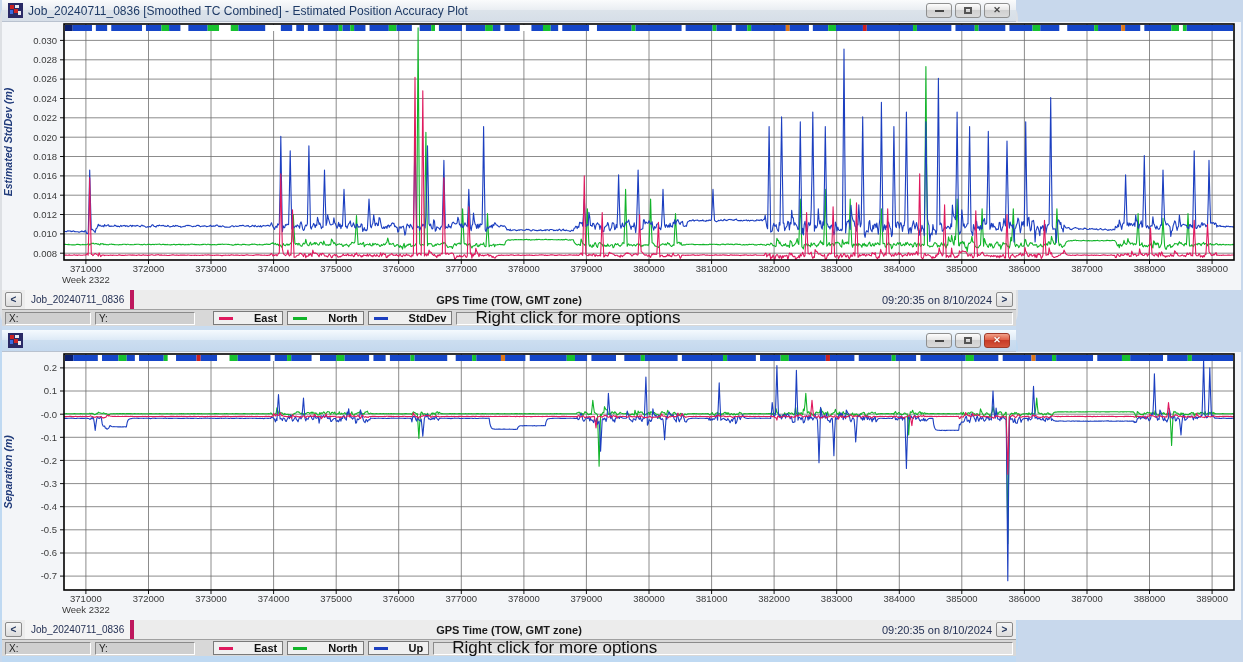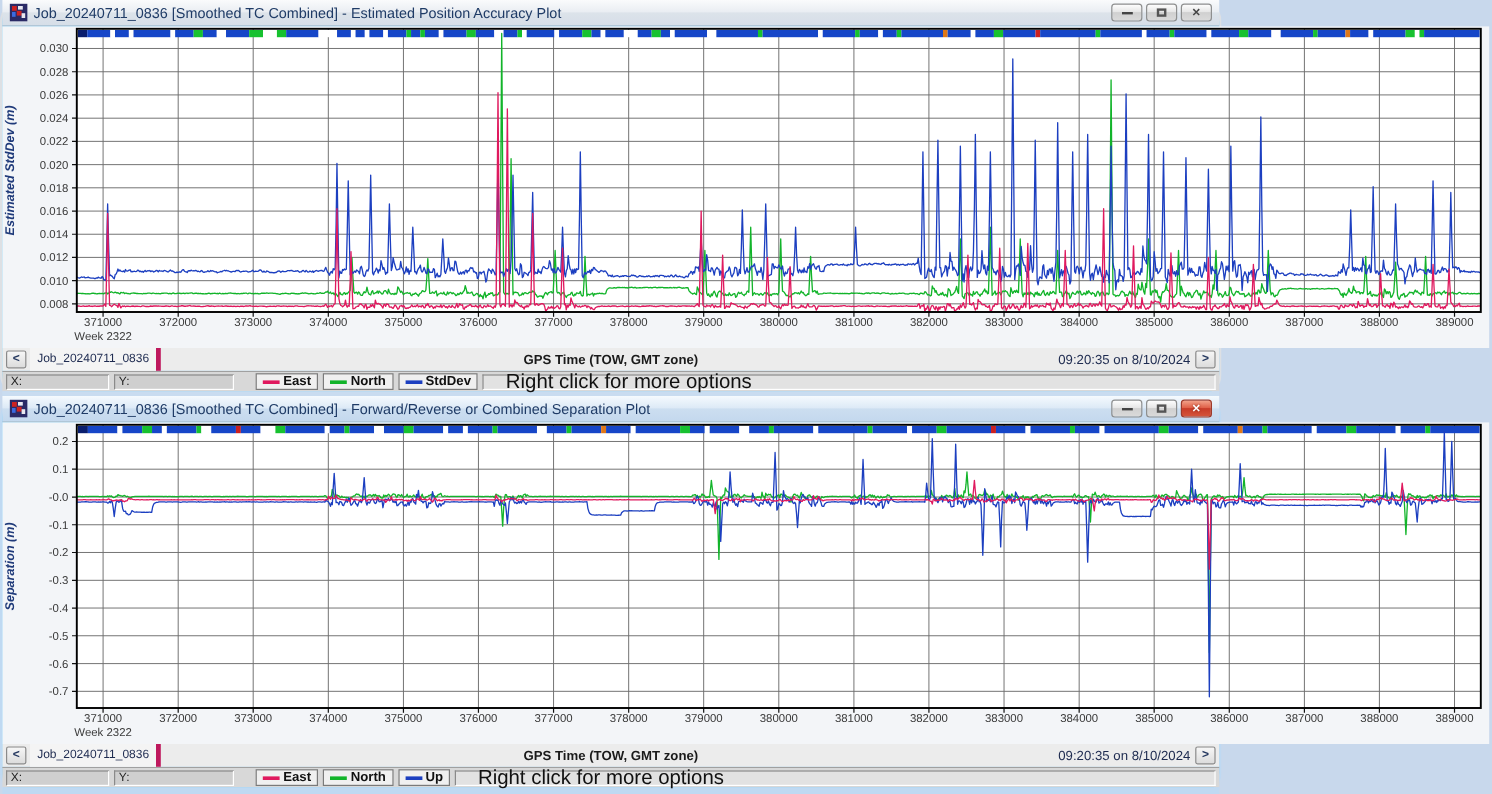--- a/index.html
+++ b/index.html
@@ -1,18 +1,18 @@
 <!DOCTYPE html>
 <html><head>
 <meta charset="utf-8">
 <style>
   * { margin:0; padding:0; box-sizing:border-box; }
   html,body { width:1243px; height:662px; overflow:hidden; background:#c8d8ec;
               font-family:"Liberation Sans", sans-serif; }
-  .window { width:1018px; position:relative; background:#7dd3fc;border-radius:18px; }
+  .window { width:1018px; position:relative; background:#22c55e;border-radius:18px; }
   #win0 { height:330px; border-left:2px solid #dde0e4; border-right:2px solid #dde0e4; }
   #win1 { height:332px; border-left:2px solid #bfd9f2; border-right:2px solid #bfd9f2; }
   .titlebar { height:22px; display:flex; align-items:center; padding:0 4px;
               border-bottom:1px solid #b9c2cf; }
   #win0 .titlebar { background:linear-gradient(#fafbfc,#e9edf2 49%,#dce3ea 50%,#d6dee8); }
   #win1 .titlebar { background:linear-gradient(#f5fafe,#dce9f6 49%,#ccdef0 50%,#c4d8ee); }
   .title-icon { width:15px; height:15px; margin:0 5px 0 2px; flex:0 0 auto; }
   .title-text { font-size:12px; color:#1f3b66; white-space:nowrap; overflow:hidden; }
   .title-btns { margin-left:auto; display:flex; gap:3px; padding-right:2px; }
   .tbtn { width:26px; height:15px; border:1px solid #8e8f8f; border-radius:3px;
@@ -35,21 +35,21 @@
   .gpslabel { position:absolute; left:0; right:0; text-align:center; font-size:11px;
               font-weight:bold; color:#1a1a1a; pointer-events:none; }
   .timestamp { font-size:11px; color:#1e2b50; margin-left:auto; padding-right:4px; white-space:nowrap; }
   .timestamp + .navbtn { margin-left:0; }
   .statusbar { height:17px; background:#d8d8d8; border-top:1px solid #a0a0a0;
                display:flex; align-items:center; gap:4px; padding:0 3px; }
   .sfield { height:13px; background:#cfcfcf; border:1px solid; border-color:#8a8a8a #fff #fff #8a8a8a;
             font-size:10px; color:#222; padding:0 3px; display:flex; align-items:center; }
   .sfield.xf { width:86px; } .sfield.yf { width:100px; margin-right:14px; }
   .chip { height:14px; border:1px solid #7a7a7a; background:#f0f0f0; display:flex; align-items:center;
-          gap:3px; padding:0 5px; font-size:11px; font-weight:bold; color:#111; }
+          gap:21px; padding:0 5px; font-size:11px; font-weight:bold; color:#111; }
   .dash { width:14px; height:3px; background:#888; }
   .hintfield { flex:1 1 auto; height:13px; background:#e2e2e2; border:1px solid;
                border-color:#8a8a8a #fff #fff #8a8a8a; font-size:17px; color:#111;
                display:flex; align-items:center; padding:0 18px; }
   .winfill { height:4px; background:#c9dcf0; }
   .bottomedge { height:6px; background:#bfd9f2; }
 </style>
 </head>
 <body>
 
@@ -299,21 +299,20 @@
 <div class="window" id="win1">
   <div class="titlebar">
     <svg class="title-icon" viewBox="0 0 15 15">
       <rect x="0" y="0" width="15" height="15" fill="#2a2a66"></rect>
       <rect x="2" y="2" width="4" height="4" fill="#cc2222"></rect>
       <rect x="7" y="2" width="4" height="3" fill="#e8e8f0"></rect>
       <rect x="2" y="7" width="3" height="4" fill="#3a6ae0"></rect>
       <rect x="6" y="6" width="4" height="4" fill="#cc2222"></rect>
       <rect x="10" y="8" width="3" height="4" fill="#e8e8f0"></rect>
     </svg>
-    <span class="title-text">Job_20240711_0836 [Smoothed TC Combined] - Forward/Reverse or Combined Separation Plot</span>
     <span class="title-btns">
       <span class="tbtn">
           <span class="glyph-min"></span>
         </span>
       <span class="tbtn">
           <span class="glyph-max"></span>
         </span>
       <span class="tbtn close-active">
           <span class="glyph-x">✕</span>
         </span>

